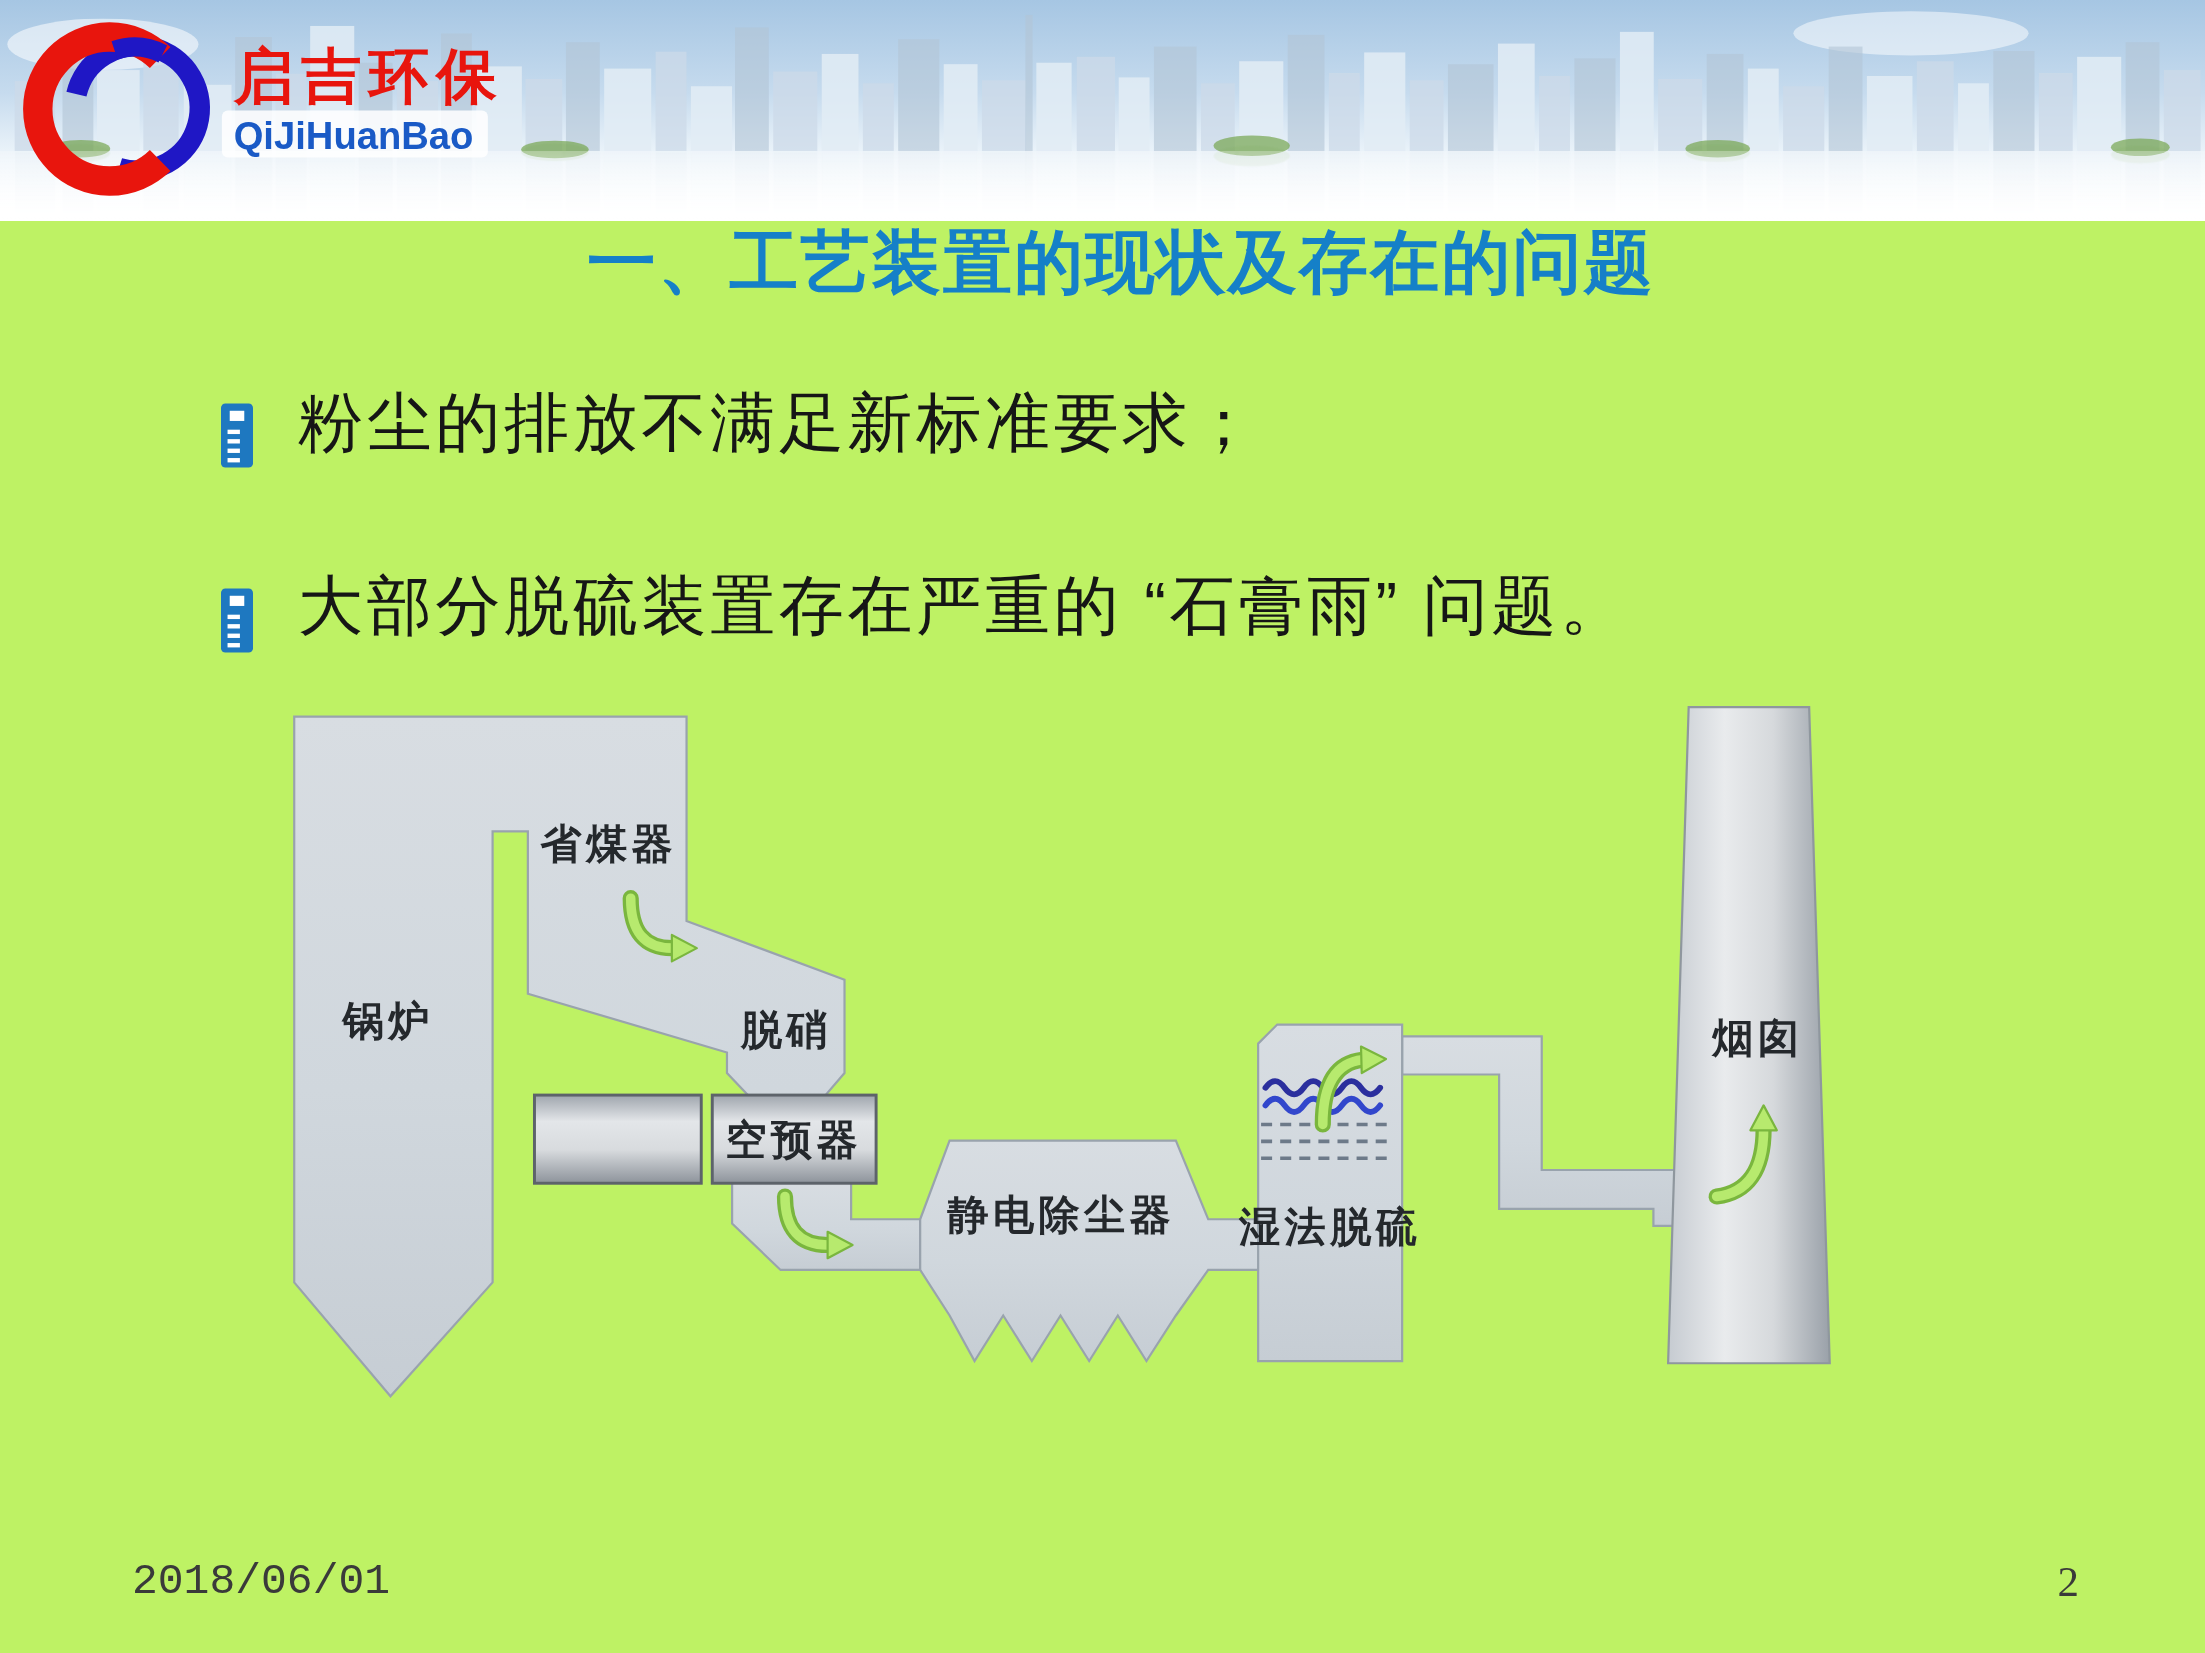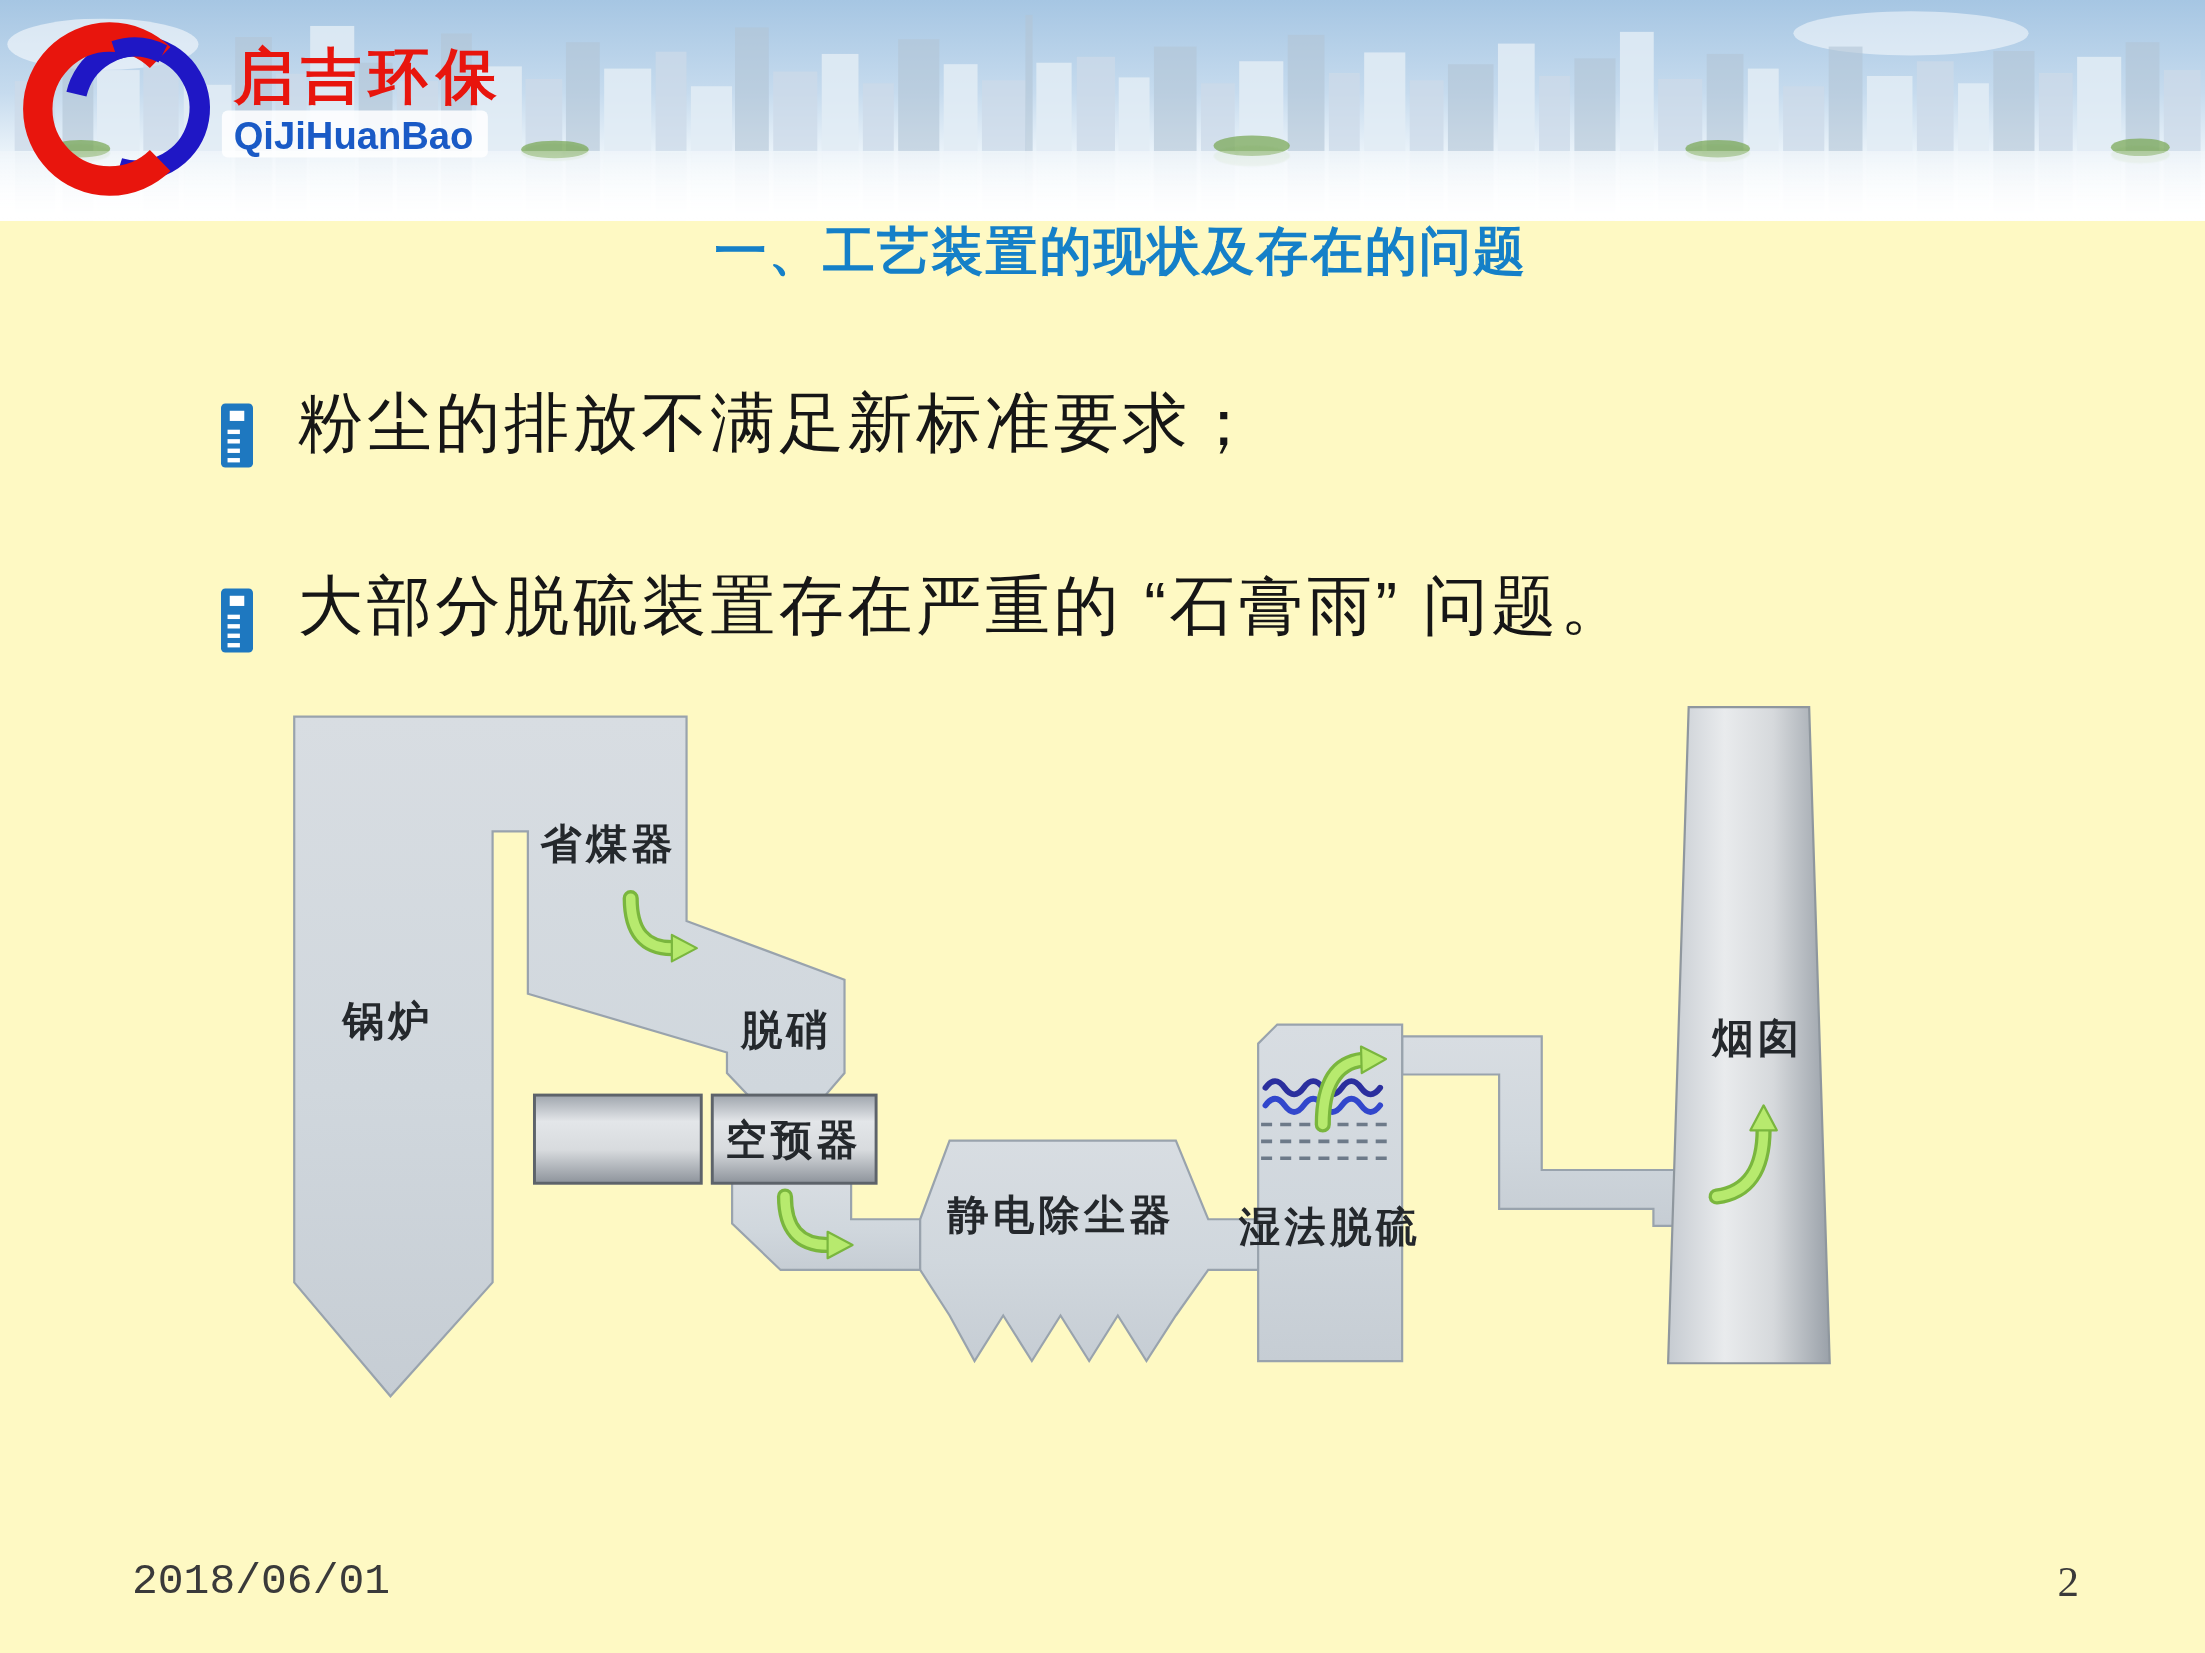--- a/index.html
+++ b/index.html
@@ -1,32 +1,32 @@
 <!DOCTYPE html>
 <html style="font-size:11.8px"><head>
 <meta charset="utf-8">
 <style>
   html,body{margin:0;padding:0;background:#888;}
   .slide{
-    position:relative; width:2205px; height:1654px; background:#fef9c3;
+    position:relative; width:2205px; height:1654px; background:#bef264;
     font-family:"Liberation Sans", sans-serif; overflow:hidden;
   }
   
   .banner{
     position:absolute; left:0; top:0; width:2205px; height:221px;
     background:linear-gradient(180deg,#a6c6e3 0%,#c6dbee 42%,#e9f2f9 68%,#ffffff 100%);
   }
   .banner svg{position:absolute;left:0;top:0;}
   .logo-svg{position:absolute;left:0;top:0;}
   .logo-cn{font-weight:bold; letter-spacing:10px;}
   .logo-en{font-weight:bold;}
   
   .page-title{
     position:absolute; left:294px; top:217px; width:1654px;
-    text-align:center; font-size:52px; font-weight:bold; color:#1580c8;
+    text-align:center; font-size:69px; font-weight:bold; color:#1580c8;
     letter-spacing:2.2px; white-space:nowrap;
   }
   
   .bullet-icon{position:absolute; left:221px; width:32px; height:65px;}
   .bullet-text{
     position:absolute; left:298px; font-size:65px; color:#161616;
     letter-spacing:3.7px; white-space:nowrap;
   }
   .b1i{top:403px;} .b1t{top:379px;}
   .b2i{top:588px;} .b2t{top:562px;}

